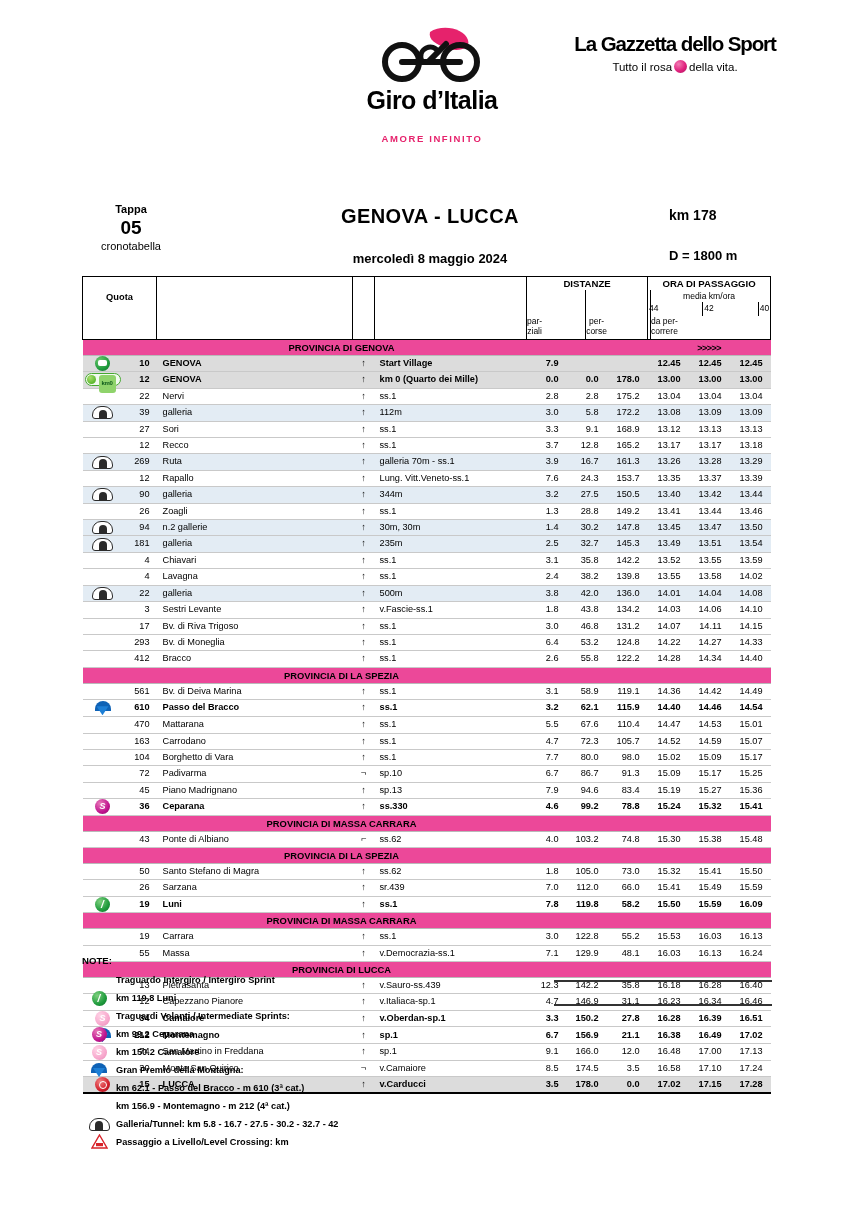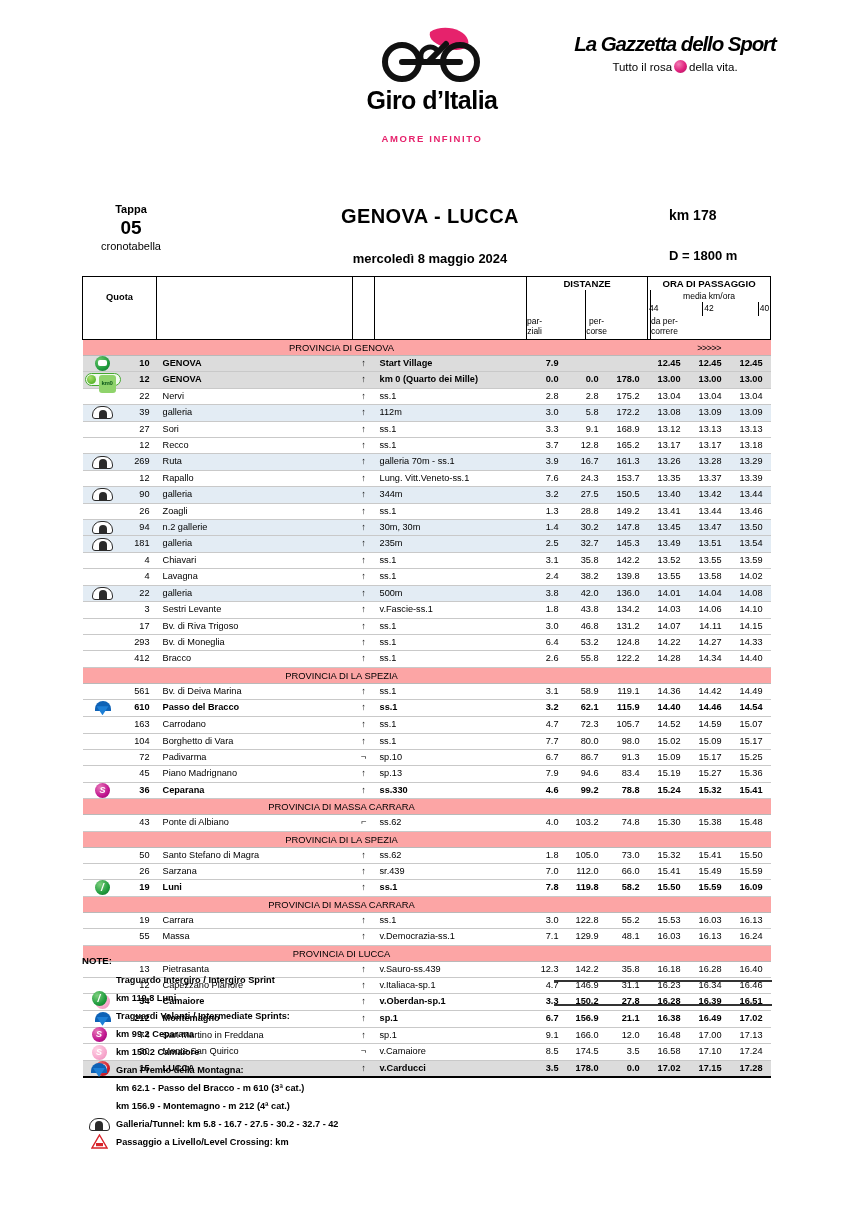--- a/index.html
+++ b/index.html
@@ -10,21 +10,21 @@
   }
   .page{position:relative;width:852px;height:1205px;}
 
   
   .logo-giro{position:absolute;left:352px;top:22px;width:160px;height:120px;text-align:center;}
   .giro-mark{position:relative;width:120px;height:62px;margin:0 auto;}
   .giro-word{font-size:25px;font-weight:bold;letter-spacing:-0.5px;margin-top:2px;}
   .giro-sub{font-size:9.5px;font-weight:bold;color:#e6226c;letter-spacing:1.6px;margin-top:18px;}
 
   .logo-gazz{position:absolute;right:62px;top:32px;width:230px;text-align:center;}
-  .gazz-word{font-size:20.5px;font-weight:bold;font-style:italic;letter-spacing:-1.1px;white-space:nowrap;}
+  .gazz-word{font-size:20.5px;font-weight:bold;letter-spacing:-1.1px;white-space:nowrap;}
   .gazz-sub{font-size:11.5px;margin-top:4px;white-space:nowrap;}
   .rosa-dot{display:inline-block;width:13px;height:13px;border-radius:50%;
     background:radial-gradient(circle at 35% 32%,#f27db4 0%,#e0217d 55%,#a8135c 100%);
     vertical-align:-2px;margin:0 2px;}
 
   
   .tappa{position:absolute;left:86px;top:203px;width:90px;text-align:center;line-height:1.15;}
   .tappa .l1{font-size:11px;font-weight:bold;}
   .tappa .l2{font-size:19px;font-weight:bold;margin-top:1px;}
   .tappa .l3{font-size:11px;margin-top:2px;}
@@ -46,22 +46,22 @@
           font-size:9.3px;height:47px;}
   .h-quota{font-size:9.6px;padding-top:15px !important;}
   .h-inner{display:flex;height:100%;flex-direction:column;}
   .h-top{flex:0 0 13px;display:flex;align-items:center;justify-content:center;font-size:9.6px;}
   .h-mid{flex:1;display:flex;gap:43px;}
   .h-cell{flex:1;display:flex;flex-direction:column;align-items:center;justify-content:flex-end;
           font-weight:normal;font-size:8.5px;line-height:1.15;padding-bottom:2px;}
   .h-cell.bl{border-left:1px solid #000;}
   .h-media{font-weight:normal;font-size:8.6px;padding:1px 0 1px;}
 
-  tr.prov td{text-align:center;font-weight:normal;font-size:9.4px;height:15px;
-             border-bottom:1px solid #b9b9b9;background:#fca5a5;}
+  tr.prov td{text-align:center;font-weight:bold;font-size:9.4px;height:15px;
+             border-bottom:1px solid #b9b9b9;background:#ec4899;}
   tr.prov td.pv{border-bottom:1px solid #b9b9b9;}
 
   tr.r td{height:15.4px;border-bottom:1px solid #c9c9c9;font-size:9.2px;line-height:15.4px;}
   tr.r.alt td{background:#e3ecf4;}
   tr.r.grey td{background:#dcdcdc;}
   tr.r.bold td{font-weight:bold;}
   tr.r.last td{border-bottom:2.4px solid #000;background:#dcdcdc;font-weight:bold;}
 
   .c-ico{width:40px;text-align:center;position:relative;}
   .c-alt{width:34px;text-align:right;padding-right:7px !important;}
@@ -497,20 +497,33 @@
           <td class="c-road">ss.1</td>
           <td class="c-num">3.2</td>
           <td class="c-num">62.1</td>
           <td class="c-num">115.9</td>
           <td class="c-tim">14.40</td>
           <td class="c-tim">14.46</td>
           <td class="c-tim">14.54</td>
         </tr>
         <tr class="r ">
           <td class="c-ico"></td>
+          <td class="c-alt">470</td>
+          <td class="c-loc">Mattarana</td>
+          <td class="c-dir"><span>↑</span></td>
+          <td class="c-road">ss.1</td>
+          <td class="c-num">5.5</td>
+          <td class="c-num">67.6</td>
+          <td class="c-num">110.4</td>
+          <td class="c-tim">14.47</td>
+          <td class="c-tim">14.53</td>
+          <td class="c-tim">15.01</td>
+        </tr>
+        <tr class="r ">
+          <td class="c-ico"></td>
           <td class="c-alt">163</td>
           <td class="c-loc">Carrodano</td>
           <td class="c-dir"><span>↑</span></td>
           <td class="c-road">ss.1</td>
           <td class="c-num">4.7</td>
           <td class="c-num">72.3</td>
           <td class="c-num">105.7</td>
           <td class="c-tim">14.52</td>
           <td class="c-tim">14.59</td>
           <td class="c-tim">15.07</td>

